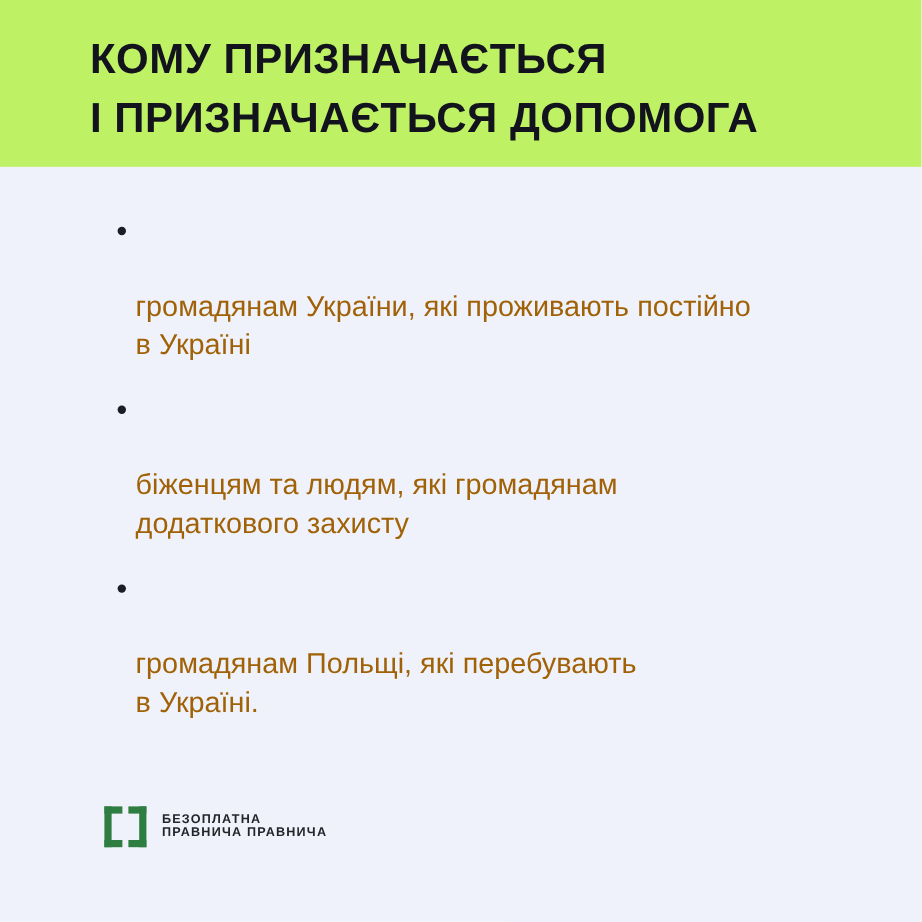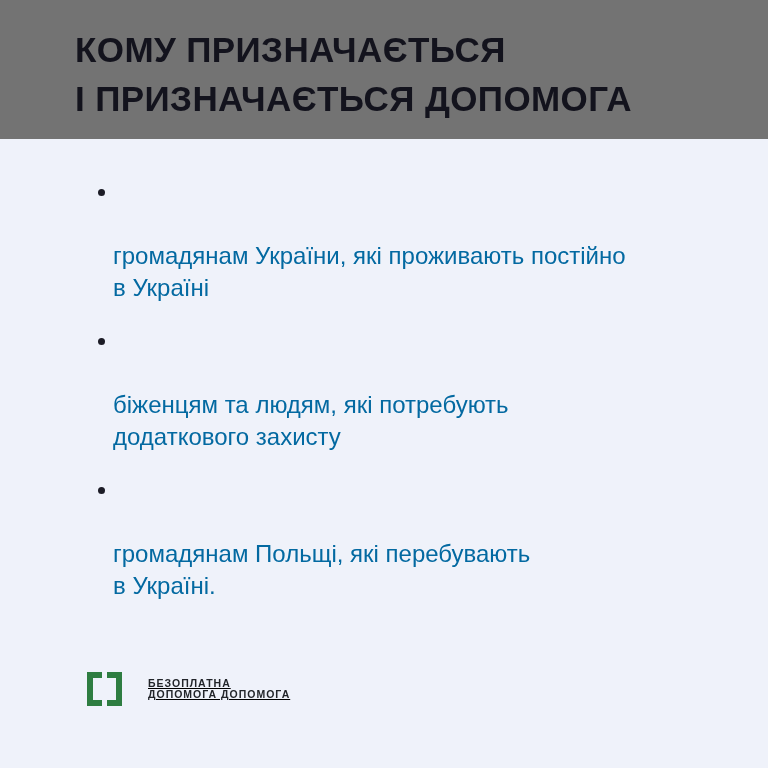--- a/index.html
+++ b/index.html
@@ -9,21 +9,21 @@
   }
   .page {
     position: relative;
     width: 768px; height: 768px;
     background: #eff2fa;
     overflow: hidden;
   }
   
   .header {
     width: 768px; height: 139px;
-    background: #737373;
+    background: #bef264;
     padding: 25px 40px 0 75px;
   }
   .title {
     color: #13131d;
     font-size: 35px;
     font-weight: 800;
     letter-spacing: 0.4px;
     line-height: 49px;
   }
   .title span { display: block; }
@@ -31,38 +31,37 @@
   .content {
     padding: 37px 55px 0 75px;
   }
   .bullets { list-style: none; }
   .bullets li {
     position: relative;
     padding-left: 38px;
     margin-bottom: 21px;
     font-size: 24px;
     line-height: 32px;
-    color: #0369a1;
+    color: #a16207;
     white-space: pre-line;
   }
   .dot {
     position: absolute;
     left: 23px; top: 13px;
     width: 7px; height: 7px;
     border-radius: 50%;
     background: #1c1c26;
   }
   
   .logo {
     position: absolute;
     left: 87px; top: 672px;
     display: flex;
     align-items: center;
-    gap: 26px;
-    text-decoration: underline;
+    gap: 13px;
   }
   .brackets { display: flex; gap: 5px; }
   .bracket {
     width: 15px; height: 34px;
     border: 6px solid #2e7d41;
   }
   .bracket.left  { border-right: none; }
   .bracket.right { border-left: none; }
   .logo-text {
     font-size: 10.5px;
@@ -87,35 +86,35 @@
 
   <div class="content">
     <ul class="bullets">
       <li>
         <span class="dot"></span>
         <span>громадянам України, які проживають постійно
 в Україні</span>
       </li>
       <li>
         <span class="dot"></span>
-        <span>біженцям та людям, які потребують
+        <span>біженцям та людям, які громадянам
 додаткового захисту</span>
       </li>
       <li>
         <span class="dot"></span>
         <span>громадянам Польщі, які перебувають
 в Україні.</span>
       </li>
     </ul>
   </div>
 
   <div class="logo">
     <div class="brackets">
       <div class="bracket left"></div>
       <div class="bracket right"></div>
     </div>
     <div class="logo-text">
       <span>БЕЗОПЛАТНА</span>
-      <span>ДОПОМОГА ДОПОМОГА</span>
+      <span>ПРАВНИЧА ПРАВНИЧА</span>
     </div>
   </div>
 
 </div>
 
 </body></html>

